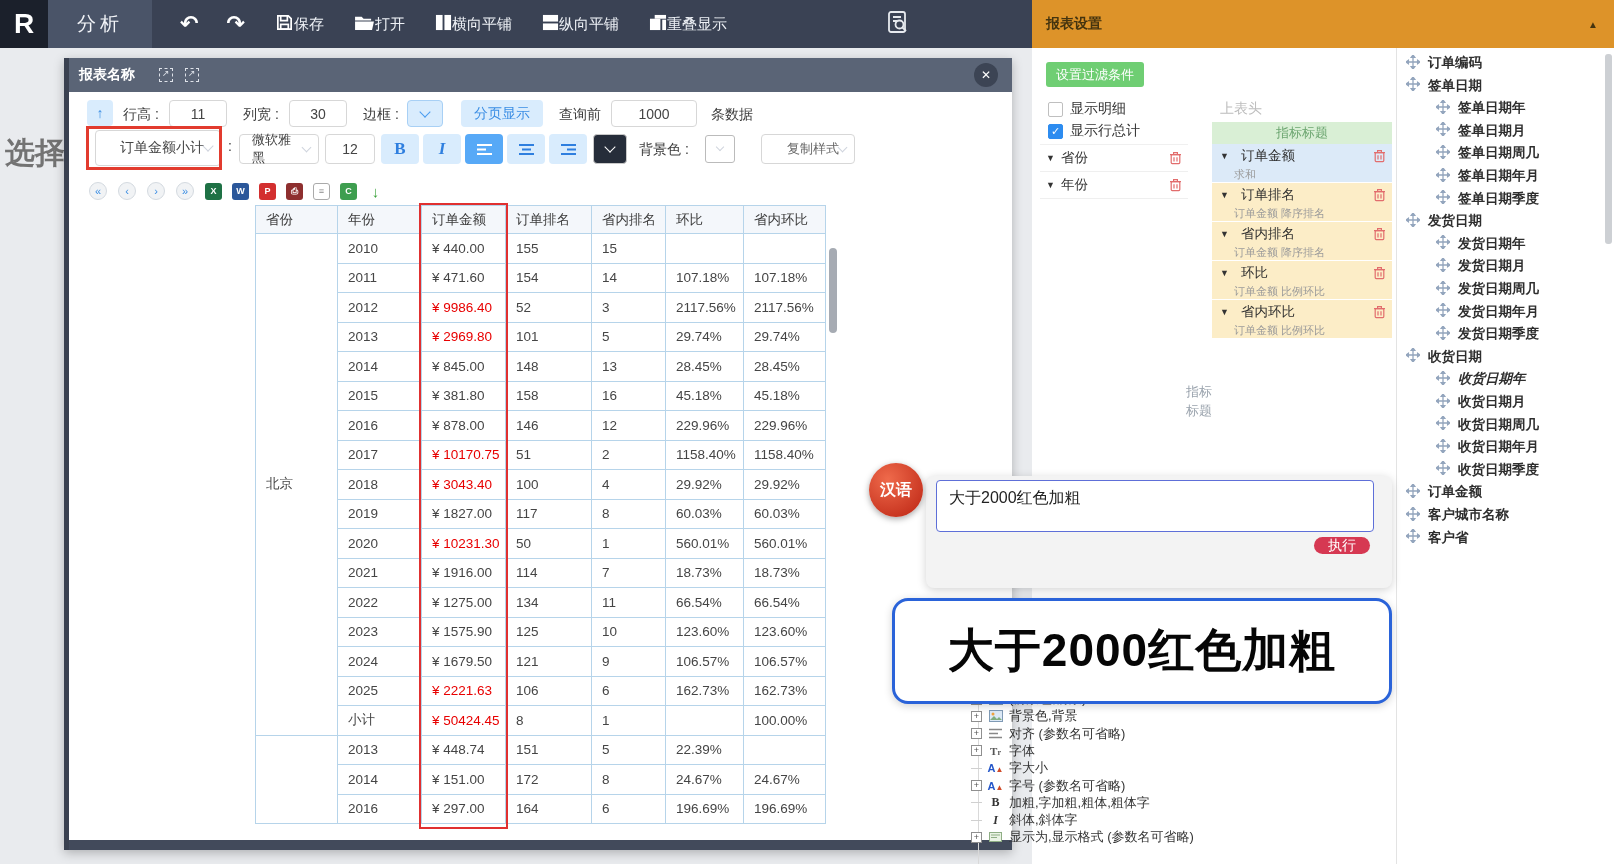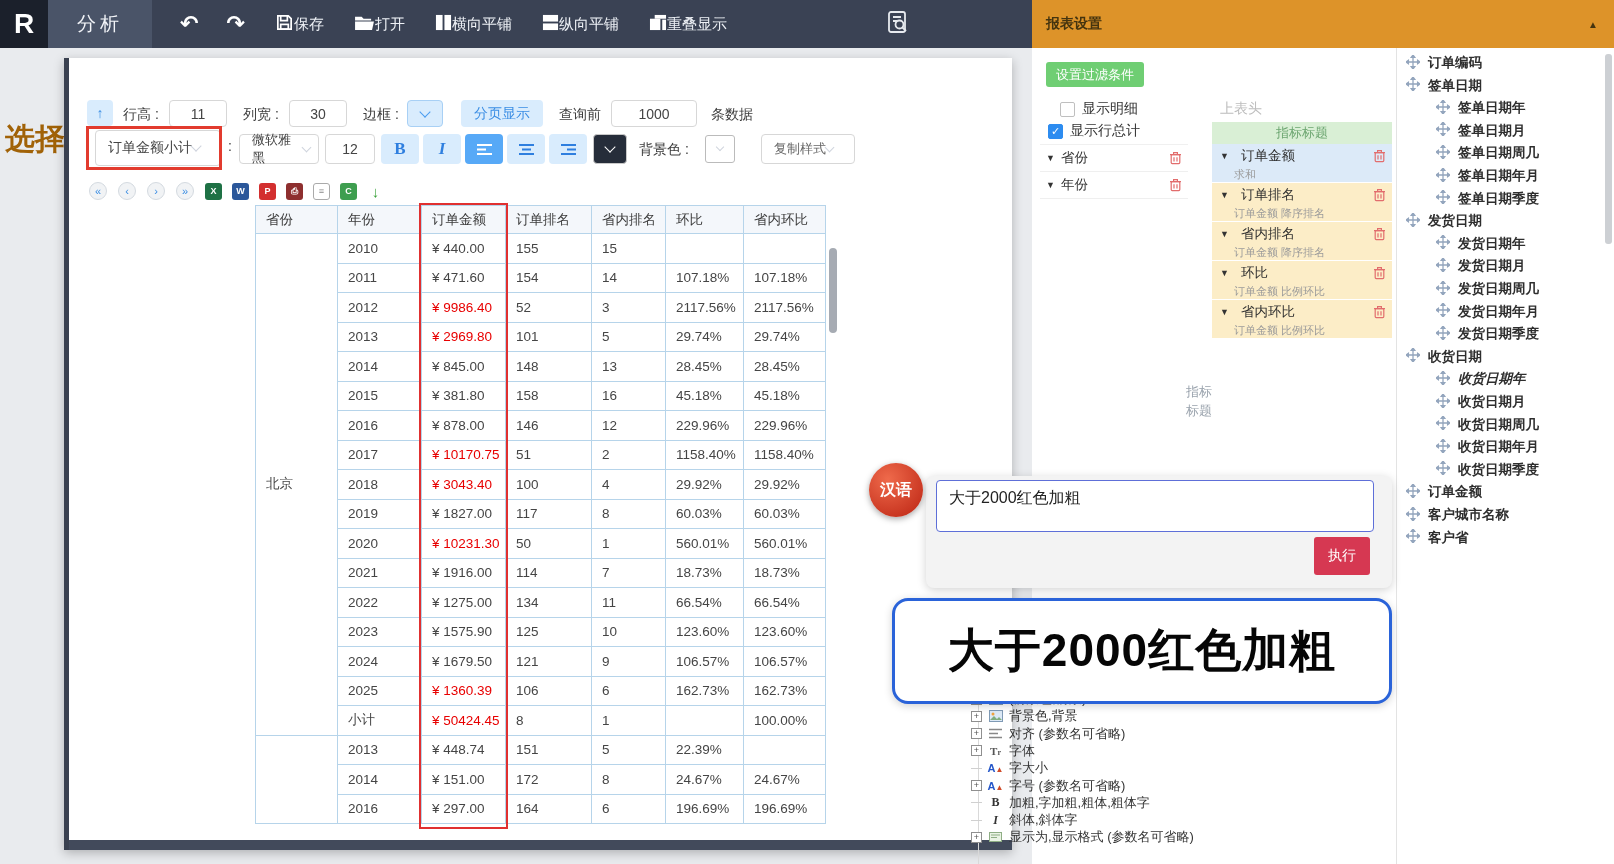--- a/index.html
+++ b/index.html
@@ -12,35 +12,35 @@
   #app-tab { width:104px; height:48px; background:#4a5468; color:#f2f4f8; font-size:19px; display:flex; align-items:center; justify-content:center; letter-spacing:4px; flex:0 0 auto; }
   .tb-ico-btn { color:#fff; font-size:22px; font-weight:bold; margin-left:28px; cursor:pointer; line-height:1; }
   .tb-btn { display:flex; align-items:center; color:#eef1f6; font-size:15px; margin-left:30px; cursor:pointer; white-space:nowrap; }
   #ds-group { display:flex; align-items:center; gap:10px; color:#eef1f6; font-size:15px; margin-left:150px; cursor:pointer; }
   .chev { width:8px; height:8px; border-right:1.7px solid #cfd4dd; border-bottom:1.7px solid #cfd4dd; transform:rotate(45deg); display:inline-block; margin-top:-4px; }
   #panel-header { position:absolute; left:1032px; top:0; width:582px; height:48px; background:#dd9329; display:flex; align-items:center; justify-content:space-between; padding:0 16px 0 14px;gap:16px; }
   #panel-header .ttl { font-size:14px; color:#45340f; font-weight:bold; }
   #panel-header .tri { font-size:10px; color:#45340f; }
 
   
-  #select-label { position:absolute; left:5px; top:119px; font-size:30px; font-weight:bold; color:#a16207; }
+  #select-label { position:absolute; left:5px; top:133px; font-size:30px; font-weight:bold; color:#737373; }
   #select-box { position:absolute; left:86px; top:126px; width:136px; height:44px; border:3px solid #e23b2e; pointer-events:none; z-index:30; }
 
   
   #rwin { position:absolute; left:64px; top:58px; width:948px; height:792px; background:#fff; border-left:5px solid #3a4150; box-shadow:0 3px 10px rgba(0,0,0,.25); }
   #rwin-header { position:absolute; left:0; top:0; right:0; height:34px; background:#5a6476; display:flex; align-items:center; padding:0 10px; }
   #rwin-title { color:#fff; font-size:14px; font-weight:bold; margin-right:24px; }
   .hdr-mini { width:14px; height:14px; border:1.4px dashed #dfe3ea; margin-right:12px; position:relative; }
   .hdr-mini:after { content:"↗"; position:absolute; left:2px; top:-1px; font-size:9px; color:#dfe3ea; }
   #rwin-close { position:absolute; right:14px; top:5px; width:24px; height:24px; border-radius:50%; background:#3c4454; color:#fff; font-size:12px; display:flex; align-items:center; justify-content:center; cursor:pointer; }
   #rwin-bottom { position:absolute; left:0; bottom:0; right:0; height:10px; background:#424a5b; }
 
   .lbl { position:absolute; font-size:14px; color:#3c3c3c; white-space:nowrap; }
   .inp { position:absolute; background:#fff; border:1px solid #d7d7d7; border-radius:4px; font-size:14px; color:#444; display:flex; align-items:center; justify-content:center; }
-  .sel { position:absolute; background:#fff; border:1px solid #d7d7d7; border-radius:4px; font-size:14px; color:#444; display:flex; align-items:center; justify-content:flex-start; padding:0 8px 0 12px; }
+  .sel { position:absolute; background:#fff; border:1px solid #d7d7d7; border-radius:4px; font-size:14px; color:#444; display:flex; align-items:center; justify-content:flex-end; padding:0 8px 0 12px; }
   .blue-btn { position:absolute; background:#d9ecfd; border-radius:4px; color:#3a8de4; font-size:14px; display:flex; align-items:center; justify-content:center; cursor:pointer; }
   .fmt-btn { position:absolute; width:38px; height:30px; background:#d9ecfd; border-radius:4px; display:flex; align-items:center; justify-content:center; cursor:pointer; }
   .fmt-btn.active { background:#57a9f7; }
   .serifB { font-family:"Liberation Serif","DejaVu Serif",serif; font-weight:bold; font-size:17px; color:#2f7fdf; }
   .serifI { font-family:"Liberation Serif","DejaVu Serif",serif; font-style:italic; font-weight:bold; font-size:17px; color:#2f7fdf; }
 
   .navc { width:18px; height:18px; border-radius:50%; background:#f1f3f5; border:1px solid #d4dae0; color:#3a8de4; font-size:11px; display:inline-flex; align-items:center; justify-content:center; margin-right:11px; cursor:pointer; }
   .fico { width:17px; height:17px; border-radius:3px; display:inline-flex; align-items:center; justify-content:center; font-size:9px; font-weight:bold; color:#fff; margin-right:10px; cursor:pointer; }
 
   
@@ -76,21 +76,21 @@
   #side-label { position:absolute; left:154px; top:334px; font-size:13px; color:#9aa3ad; line-height:19px; text-align:center; }
 
   
   .field-item { position:absolute; display:flex; align-items:center; gap:8px; font-size:13.5px; font-weight:bold; color:#2e2e2e; cursor:grab; white-space:nowrap; }
   #rscroll { position:absolute; left:1605px; top:54px; width:7px; height:190px; background:#cdd0d4; border-radius:3px; }
 
   
   #nl-panel { position:absolute; left:926px; top:476px; width:466px; height:112px; background:#f3f3f3; border-radius:8px; box-shadow:0 2px 10px rgba(0,0,0,.18); z-index:20; }
   #nl-input { position:absolute; left:10px; top:4px; width:438px; height:52px; background:#fff; border:1.6px solid #5e6fd8; border-radius:4px; font-size:16px; color:#222; padding:7px 12px; }
   #nl-result { position:absolute; left:12px; top:66px; font-size:13px; color:#222; white-space:nowrap; }
-  #run-btn { position:absolute; right:22px; top:61px; width:56px; height:38px; background:#d63852; color:#fff; font-size:14px; border-radius:3px; display:flex; align-items:center; justify-content:center; cursor:pointer; }
+  #run-btn { position:absolute; right:22px; top:61px; width:56px; height:17px; background:#d63852; color:#fff; font-size:14px; border-radius:12px; display:flex; align-items:center; justify-content:center; cursor:pointer; }
   #lang-badge { position:absolute; left:869px; top:463px; width:54px; height:54px; border-radius:50%; background:radial-gradient(circle at 35% 30%, #ef6a4b, #bb2312); color:#fff; font-size:16px; font-weight:bold; display:flex; align-items:center; justify-content:center; box-shadow:0 2px 6px rgba(0,0,0,.35); z-index:21; }
 
   
   #callout { position:absolute; left:892px; top:598px; width:500px; height:106px; background:#fff; border:3.5px solid #2a63d9; border-radius:16px; display:flex; align-items:center; justify-content:center; box-shadow:0 2px 8px rgba(0,0,0,.18); z-index:22; }
   #callout span { font-size:46px; font-weight:900; color:#060606; letter-spacing:1px; }
 
   
   #tree { position:absolute; left:955px; top:686px; width:430px; height:178px; z-index:10; }
   #tree .guide { position:absolute; left:23px; top:4px; bottom:0; width:1px; background:#d9d9d9; }
   .tree-item { position:absolute; display:flex; align-items:center; gap:6px; font-size:13px; color:#333; white-space:nowrap; }
@@ -171,20 +171,26 @@
 </div>
 <div id="panel-header">
   <span class="ttl">报表设置</span>
   <span class="tri">▲</span>
 </div>
 
 <div id="select-label">选择</div>
 <div id="select-box"></div>
 
 <div id="rwin">
+  <div id="rwin-header">
+    <span id="rwin-title">报表名称</span>
+    <span class="hdr-mini"></span>
+    <span class="hdr-mini"></span>
+    <span id="rwin-close">✕</span>
+  </div>
 
   <div class="blue-btn" style="left:18px;top:42px;width:26px;height:26px;">↑</div>
   <span class="lbl" style="left:54px;top:48px;">行高 :</span>
   <div class="inp" style="left:100px;top:42px;width:58px;height:27px;">11</div>
   <span class="lbl" style="left:174px;top:48px;">列宽 :</span>
   <div class="inp" style="left:220px;top:42px;width:58px;height:27px;">30</div>
   <span class="lbl" style="left:294px;top:48px;">边框 :</span>
   <div class="blue-btn" style="left:338px;top:42px;width:36px;height:27px;border:1px solid #a8d0f5;">
       <span class="chev" style="border-color:#4a9cf0;"></span>
     </div>
@@ -395,21 +401,21 @@
           <tr>
             <td>2024</td>
             <td>¥ 1679.50</td>
             <td>121</td>
             <td>9</td>
             <td>106.57%</td>
             <td>106.57%</td>
           </tr>
           <tr>
             <td>2025</td>
-            <td class="red-val">¥ 1360.39</td>
+            <td class="red-val">¥ 2221.63</td>
             <td>106</td>
             <td>6</td>
             <td>162.73%</td>
             <td>162.73%</td>
           </tr>
           <tr>
             <td class="subtotal-year">小计</td>
             <td class="red-val">¥ 50424.45</td>
             <td>8</td>
             <td>1</td>
@@ -445,21 +451,21 @@
     </table>
   </div>
   <div id="red-col-box"></div>
   <div id="vscroll"></div>
   <div id="rwin-bottom"></div>
 </div>
 
 <div id="rpanel">
   <div id="rpanel-divider"></div>
   <div id="filter-btn">设置过滤条件</div>
-  <div class="cbx-row" style="left:28px;top:52px;">
+  <div class="cbx-row" style="left:16px;top:52px;">
     <span class="cbx" id="cbx0"></span>
     <span>显示明细</span>
   </div>
   <div class="cbx-row" style="left:16px;top:74px;">
     <span class="cbx on" id="cbx1">✓</span>
     <span>显示行总计</span>
   </div>
   <div id="dims">
       <div class="dim-row">
         <span class="tri-d">▼</span>

